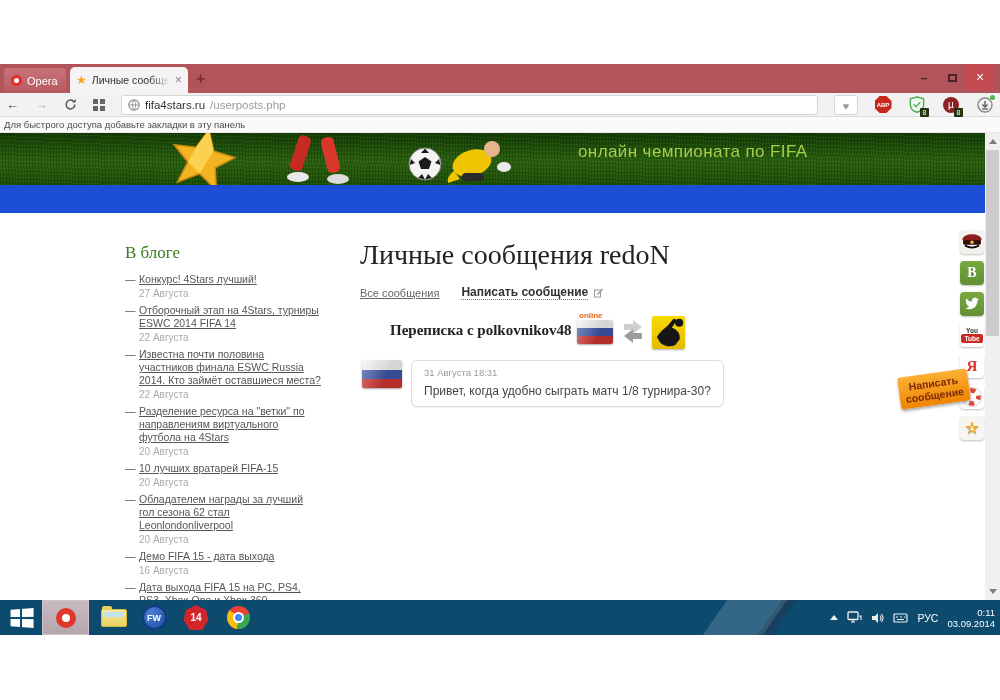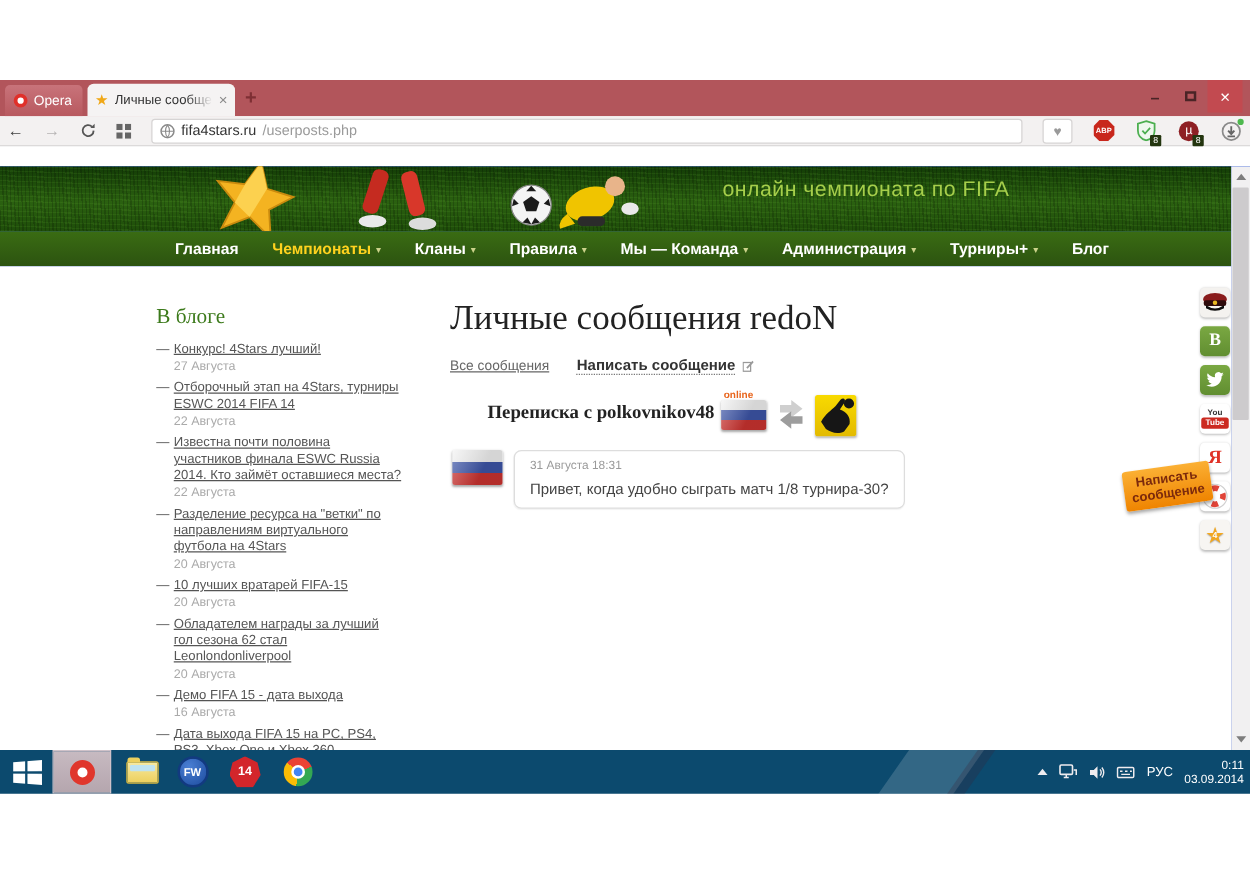--- a/index.html
+++ b/index.html
@@ -235,20 +235,23 @@
       <span class="ext">
         <svg width="16" height="16" viewBox="0 0 16 16">
             <circle cx="8" cy="8" r="7" fill="none" stroke="#8a8a8a" stroke-width="1.4"></circle>
             <path d="M8 4 V9.5 M5.5 7.5 L8 10.2 10.5 7.5" fill="none" stroke="#666" stroke-width="1.5"></path>
             <path d="M5 12 H11" stroke="#666" stroke-width="1.4"></path>
           </svg>
         <span class="dl-dot"></span>
       </span>
     </div>
 
+    <div class="bookmarksbar">
+      <span>Для быстрого доступа добавьте закладки в эту панель</span>
+    </div>
 
     <div class="viewport">
 
       <div class="site-header">
         <div class="grass"></div>
         <span class="hdr-star">
           <svg width="70" height="62" viewBox="0 0 70 62">
               <polygon points="35,2 44,22 66,24 49,38 55,60 35,47 15,60 21,38 4,24 26,22" fill="#f4b321" stroke="#c98a0e" stroke-width="1.5" transform="rotate(12 35 31)"></polygon>
               <polygon points="35,2 44,22 35,47 21,38 26,22" fill="#fcd14f" transform="rotate(12 35 31)"></polygon>
             </svg>
@@ -281,30 +284,20 @@
                 <circle cx="50" cy="12" r="8" fill="#e8b48a"></circle>
                 <path d="M12 34 Q4 40 6 46 L18 42 Z" fill="#f0c400"></path>
                 <ellipse cx="62" cy="30" rx="7" ry="5" fill="#e9e9e9"></ellipse>
                 <rect x="20" y="36" width="22" height="8" rx="4" fill="#2b2b2b"></rect>
               </g>
             </svg>
         </span>
         <span class="tagline">онлайн чемпионата по FIFA</span>
       </div>
 
-      <div class="site-nav">
-        <span class="nav-item">Главная</span>
-        <span class="nav-item active dd">Чемпионаты</span>
-        <span class="nav-item dd">Кланы</span>
-        <span class="nav-item dd">Правила</span>
-        <span class="nav-item dd">Мы — Команда</span>
-        <span class="nav-item dd">Администрация</span>
-        <span class="nav-item dd">Турниры+</span>
-        <span class="nav-item">Блог</span>
-      </div>
 
       <div class="page-body">
 
         <aside class="blog">
           <h3>В блоге</h3>
           <ul>
             <li>
               <span class="blink">Конкурс! 4Stars лучший!</span>
               <span class="bdate">27 Августа</span>
             </li>

